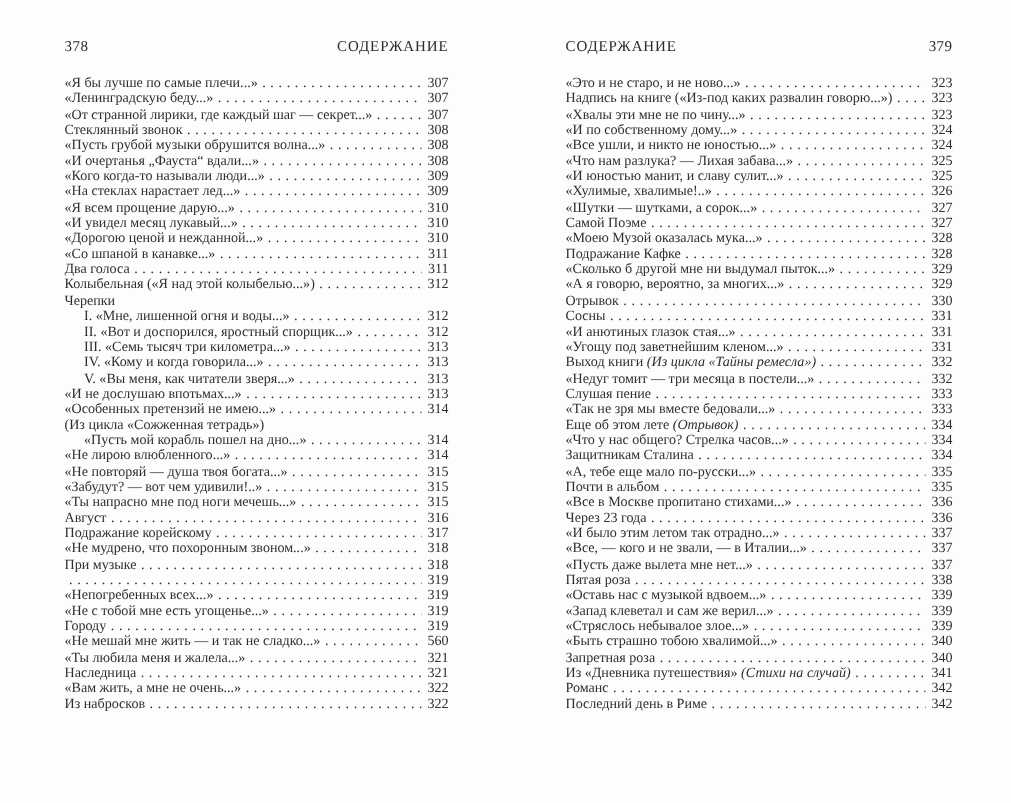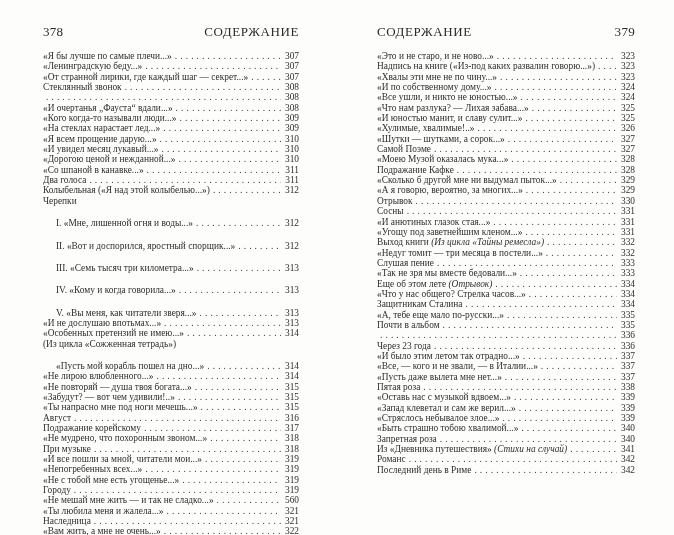--- a/index.html
+++ b/index.html
@@ -20,40 +20,40 @@
     position: absolute;
     top: 27px;
   }
   .page-left  { left: 43px;  width: 256px; }
   .page-right { left: 377px; width: 258px; }
 
   .pagehead {
     display: flex;
     justify-content: space-between;
     align-items: baseline;
-    font-size: 13px;
+    font-size: 10px;
     line-height: 10px;
     margin-bottom: 14px;
     color: #2b2b2b;
   }
   .running { letter-spacing: 0.6px; }
   .folio   { letter-spacing: 0.3px; }
 
   .toc-list { width: 100%; }
 
   .row {
     display: flex;
     align-items: baseline;
     font-size: 9.4px;
     line-height: 10.35px;
     height: 10.35px;
     white-space: nowrap;
     overflow: hidden;
   }
-  .row.ind { padding-left: 13px; margin-top: 12px; }
+  .row.ind { padding-left: 13px; }
   .row .t { flex: 0 0 auto; }
   .row .t i { }
   .dots {
     flex: 1 1 0;
     min-width: 4px;
     overflow: hidden;
     color: #2e2e2e;
   }
   .dots::before {
     content: "....................................................................................................";
@@ -91,20 +91,21 @@
           <span class="t">«От странной лирики, где каждый шаг — секрет...»</span>
           <span class="dots"></span>
           <span class="pg">307</span>
         </div>
         <div class="row">
           <span class="t">Стеклянный звонок</span>
           <span class="dots"></span>
           <span class="pg">308</span>
         </div>
         <div class="row">
+          <span class="t">«Пусть грубой музыки обрушится волна...»</span>
           <span class="dots"></span>
           <span class="pg">308</span>
         </div>
         <div class="row">
           <span class="t">«И очертанья „Фауста“ вдали...»</span>
           <span class="dots"></span>
           <span class="pg">308</span>
         </div>
         <div class="row">
           <span class="t">«Кого когда-то называли люди...»</span>
@@ -226,21 +227,20 @@
           <span class="t">«Не мудрено, что похоронным звоном...»</span>
           <span class="dots"></span>
           <span class="pg">318</span>
         </div>
         <div class="row">
           <span class="t">При музыке</span>
           <span class="dots"></span>
           <span class="pg">318</span>
         </div>
         <div class="row">
-          <span class="t">«И все пошли за мной, читатели мои...»</span>
           <span class="dots"></span>
           <span class="pg">319</span>
         </div>
         <div class="row">
           <span class="t">«Непогребенных всех...»</span>
           <span class="dots"></span>
           <span class="pg">319</span>
         </div>
         <div class="row">
           <span class="t">«Не с тобой мне есть угощенье...»</span>
@@ -415,20 +415,21 @@
           <span class="t">«А, тебе еще мало по-русски...»</span>
           <span class="dots"></span>
           <span class="pg">335</span>
         </div>
         <div class="row">
           <span class="t">Почти в альбом</span>
           <span class="dots"></span>
           <span class="pg">335</span>
         </div>
         <div class="row">
+          <span class="t">«Все в Москве пропитано стихами...»</span>
           <span class="dots"></span>
           <span class="pg">336</span>
         </div>
         <div class="row">
           <span class="t">Через 23 года</span>
           <span class="dots"></span>
           <span class="pg">336</span>
         </div>
         <div class="row">
           <span class="t">«И было этим летом так отрадно...»</span>

